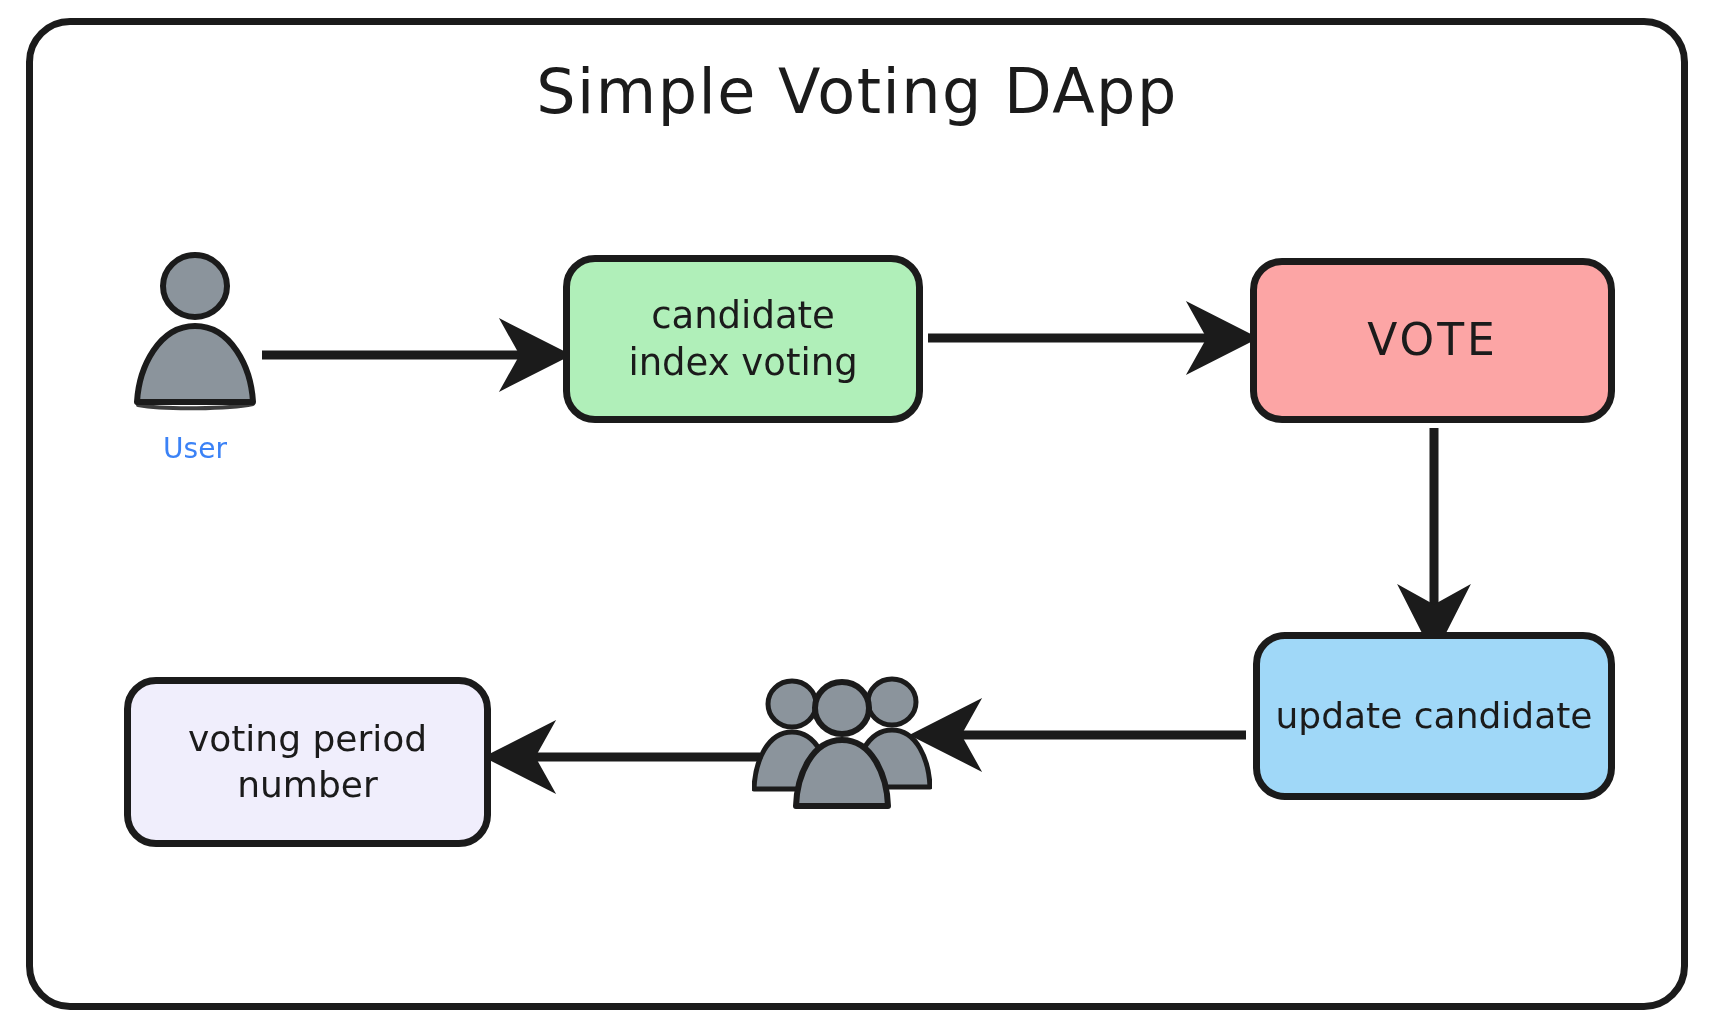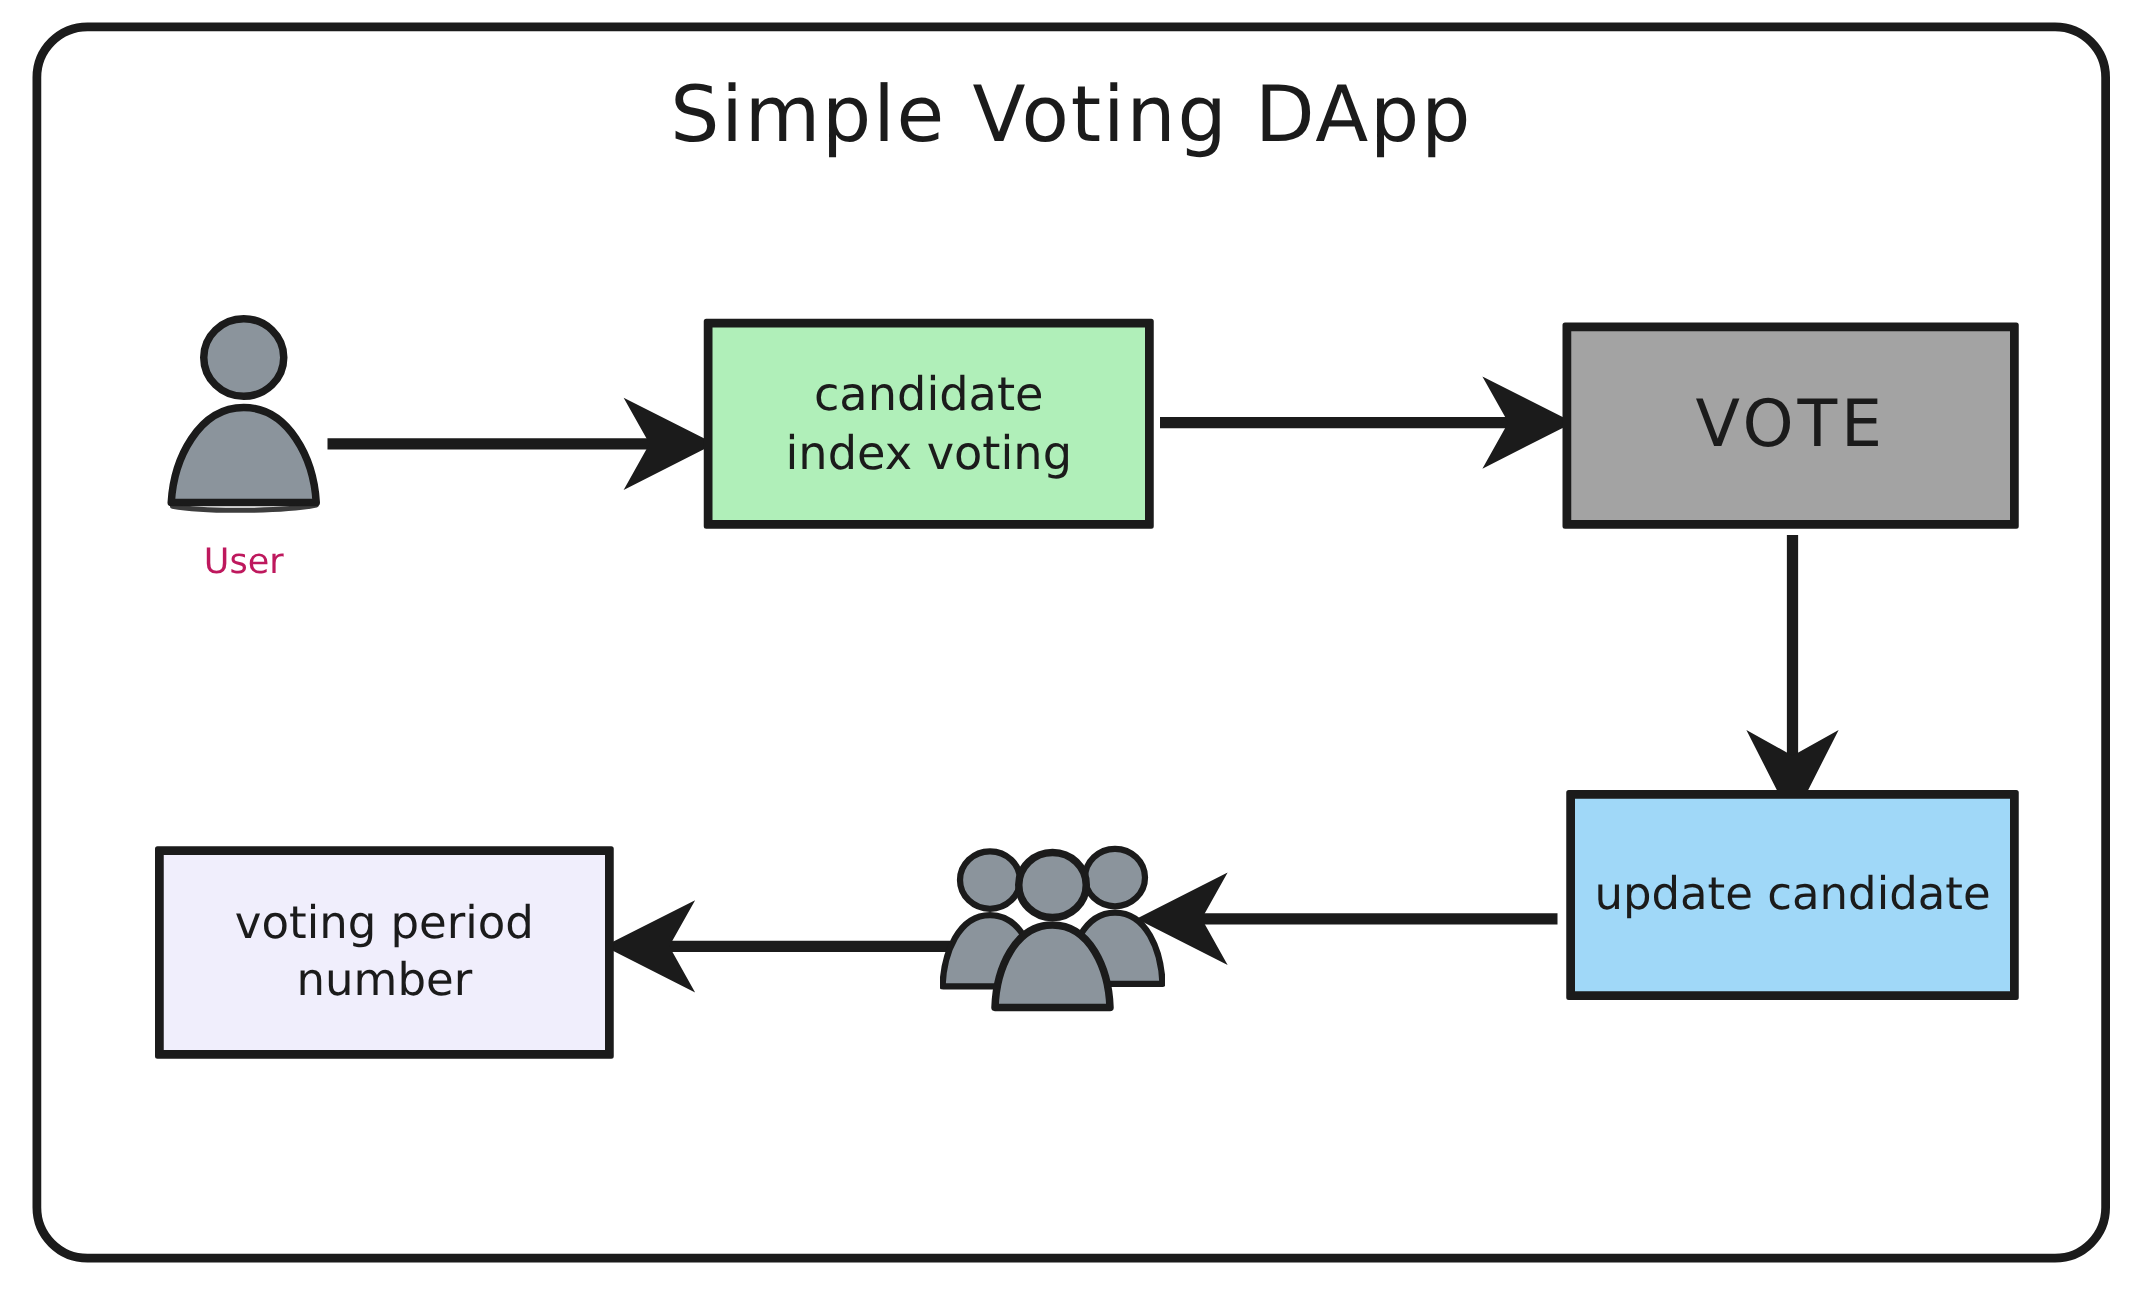--- a/index.html
+++ b/index.html
@@ -46,21 +46,21 @@
     letter-spacing: 1.5px;
     font-family: "DejaVu Sans", sans-serif;
     font-weight: 400;
   }
 
   
   .node {
     position: absolute;
     box-sizing: border-box;
     border: 7px solid #1b1b1b;
-    border-radius: 2px;
+    border-radius: 32px;
     display: flex;
     align-items: center;
     justify-content: center;
     text-align: center;
     color: #1b1b1b;
     line-height: 1.28;
     padding: 6px 14px;
   }
 
   .node .node-text { display: block; width: 100%; }
@@ -72,22 +72,22 @@
     height: 168px;
     background: #b0efb9;
     font-size: 37px;
   }
 
   #node-vote {
     left: 1250px;
     top: 258px;
     width: 365px;
     height: 165px;
-    background: #a3a3a3;
-    font-size: 52px;
+    background: #fca5a5;
+    font-size: 44px;
     letter-spacing: 3px;
   }
 
   #node-update-count {
     left: 1253px;
     top: 632px;
     width: 362px;
     height: 168px;
     background: #a0d8f8;
     font-size: 36px;
@@ -102,21 +102,21 @@
     font-size: 36px;
   }
 
   
   .actor {
     position: absolute;
   }
   .actor-label {
     position: absolute;
     text-align: center;
-    color: #be185d;
+    color: #3b82f6;
     font-size: 28px;
     line-height: 1.1;
   }
 
   #actor-user { left: 125px; top: 250px; width: 140px; height: 170px; }
   #actor-user-label { left: 105px; top: 434px; width: 180px; }
 
   #actor-candidates { left: 752px; top: 672px; width: 180px; height: 150px; }
   #actor-candidates-label { left: 700px; top: 818px; width: 290px; }
 

